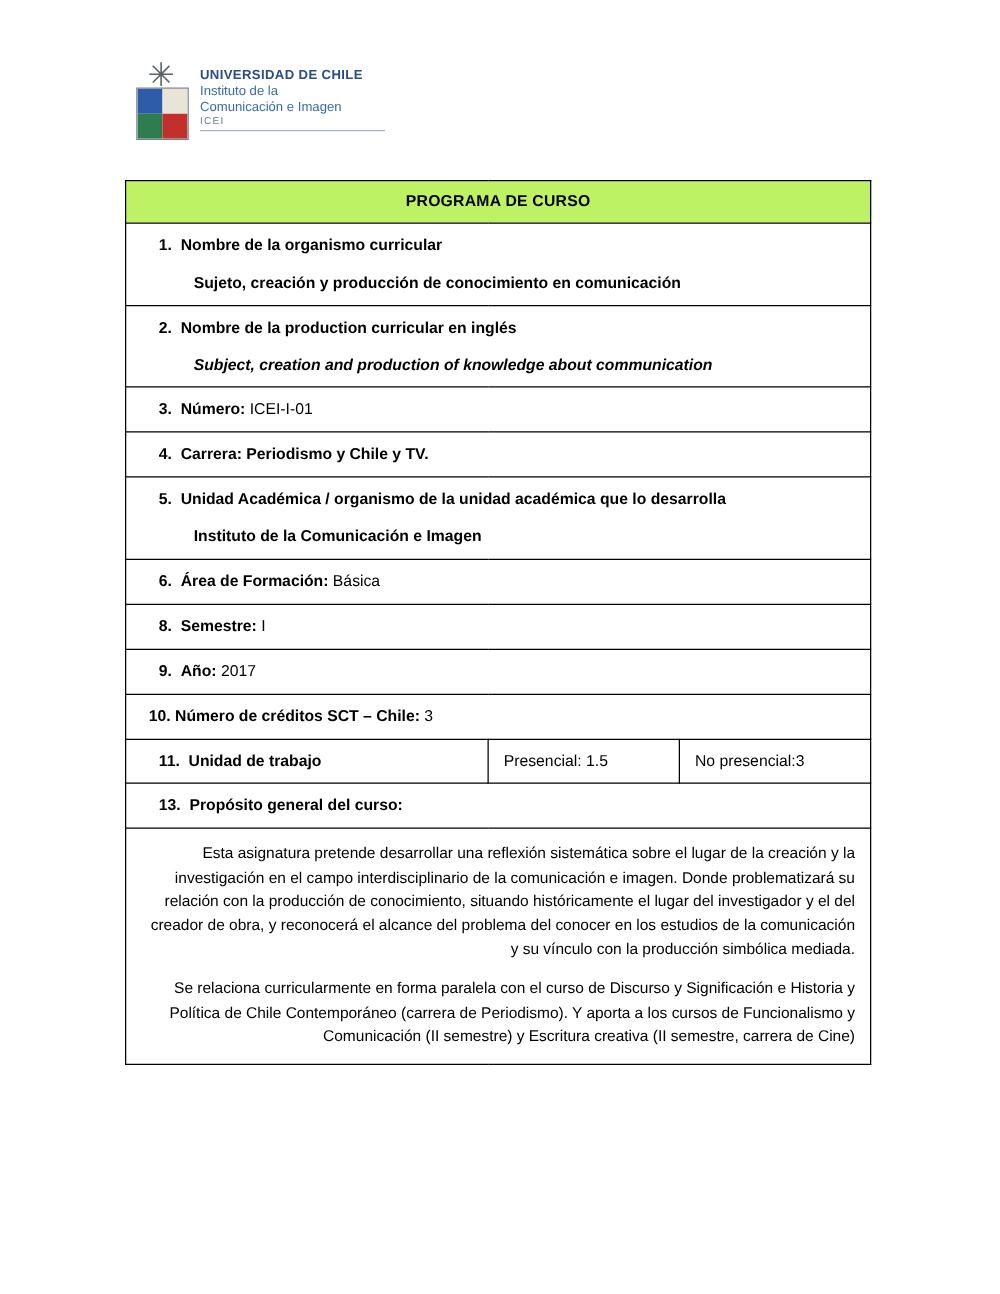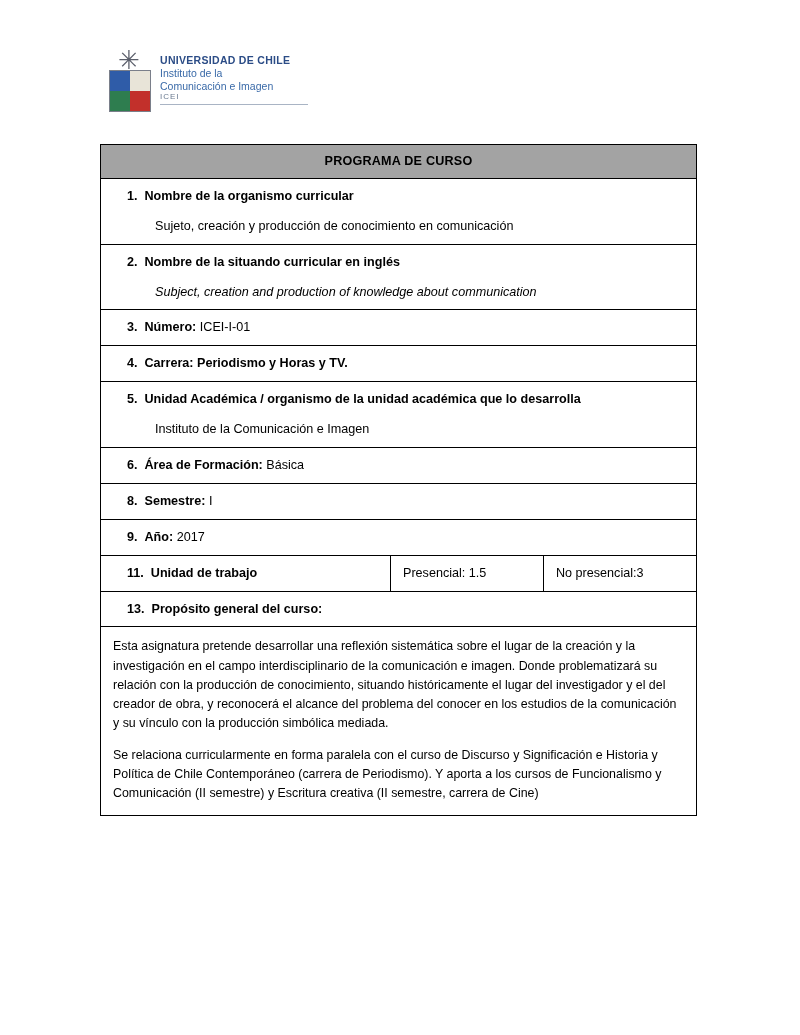--- a/index.html
+++ b/index.html
@@ -101,61 +101,61 @@
   }
   table.doc td {
     border: 1px solid #000000;
     padding: 8px 10px 8px 10px;
     vertical-align: top;
     font-size: 12.6px;
     line-height: 1.5;
   }
   .hdr {
     text-align: center;
-    background: #a3a3a3;
+    background: #bef264;
     font-weight: bold;
     font-size: 12.8px;
     padding: 7px 0 7px 0 !important;
     letter-spacing: .2px;
   }
   .num {
     font-weight: bold;
   }
   .row-item {
     padding-left: 26px !important;
   }
   .item-line {
     text-indent: -20px;
     padding-left: 20px;
   }
   .sub {
     margin-top: 11px;
     padding-left: 28px;
-    font-weight: normal;
+    font-weight: bold;
   }
   .sub.italic { font-style: italic; }
   .normal { font-weight: normal; }
 
   .hours-label {
     width: 290px;
     font-weight: bold;
     padding-left: 26px !important;
   }
   .hours-cell {
     font-weight: normal;
     padding-left: 12px !important;
   }
 
   .purpose-head {
     padding-left: 26px !important;
     font-weight: bold;
   }
   .purpose-body p {
     margin: 0 0 12px 0;
-    text-align: left;
+    text-align: right;
     font-size: 12.4px;
     line-height: 1.55;
   }
   .purpose-body p:last-child { margin-bottom: 2px; }
   .purpose-body { padding: 10px 12px 10px 12px !important; }
 </style>
 </head>
 <body>
 
 <div class="page">
@@ -192,34 +192,34 @@
 
       <tr>
         <td class="row-item" colspan="3">
           <div class="item-line"><span class="num">1.</span>&nbsp;&nbsp;<span class="num">Nombre de la organismo curricular</span></div>
           <div class="sub">Sujeto, creación y producción de conocimiento en comunicación</div>
         </td>
       </tr>
 
       <tr>
         <td class="row-item" colspan="3">
-          <div class="item-line"><span class="num">2.</span>&nbsp;&nbsp;<span class="num">Nombre de la situando curricular en inglés</span></div>
+          <div class="item-line"><span class="num">2.</span>&nbsp;&nbsp;<span class="num">Nombre de la production curricular en inglés</span></div>
           <div class="sub italic">Subject, creation and production of knowledge about communication</div>
         </td>
       </tr>
 
       <tr>
         <td class="row-item" colspan="3">
           <div class="item-line"><span class="num">3.</span>&nbsp;&nbsp;<span class="num">Número:</span> <span class="normal">ICEI-I-01</span></div>
         </td>
       </tr>
 
       <tr>
         <td class="row-item" colspan="3">
-          <div class="item-line"><span class="num">4.</span>&nbsp;&nbsp;<span class="num">Carrera: Periodismo y Horas y TV.</span></div>
+          <div class="item-line"><span class="num">4.</span>&nbsp;&nbsp;<span class="num">Carrera: Periodismo y Chile y TV.</span></div>
         </td>
       </tr>
 
       <tr>
         <td class="row-item" colspan="3">
           <div class="item-line"><span class="num">5.</span>&nbsp;&nbsp;<span class="num">Unidad Académica / organismo de la unidad académica que lo desarrolla</span></div>
           <div class="sub">Instituto de la Comunicación e Imagen</div>
         </td>
       </tr>
 
@@ -235,20 +235,25 @@
           <div class="item-line"><span class="num">8.</span>&nbsp;&nbsp;<span class="num">Semestre:</span> <span class="normal">I</span></div>
         </td>
       </tr>
 
       <tr>
         <td class="row-item" colspan="3">
           <div class="item-line"><span class="num">9.</span>&nbsp;&nbsp;<span class="num">Año:</span> <span class="normal">2017</span></div>
         </td>
       </tr>
 
+      <tr>
+        <td class="row-item" colspan="3" style="padding-left:18px !important;">
+          <div class="item-line" style="text-indent:-18px; padding-left:18px;"><span class="num">10.</span> <span class="num">Número de créditos SCT – Chile:</span> <span class="normal">3</span></div>
+        </td>
+      </tr>
 
       <tr>
         <td class="hours-label">
           <div class="item-line"><span class="num">11.</span>&nbsp;&nbsp;<span class="num">Unidad de trabajo</span></div>
         </td>
         <td class="hours-cell">Presencial: 1.5</td>
         <td class="hours-cell">No presencial:3</td>
       </tr>
 
 

